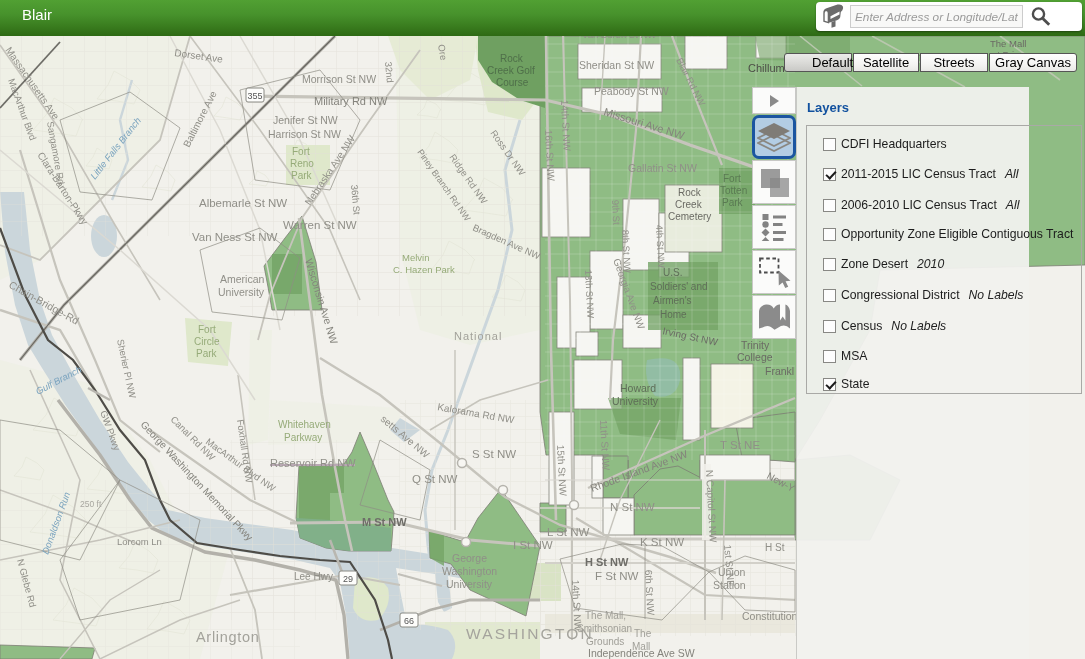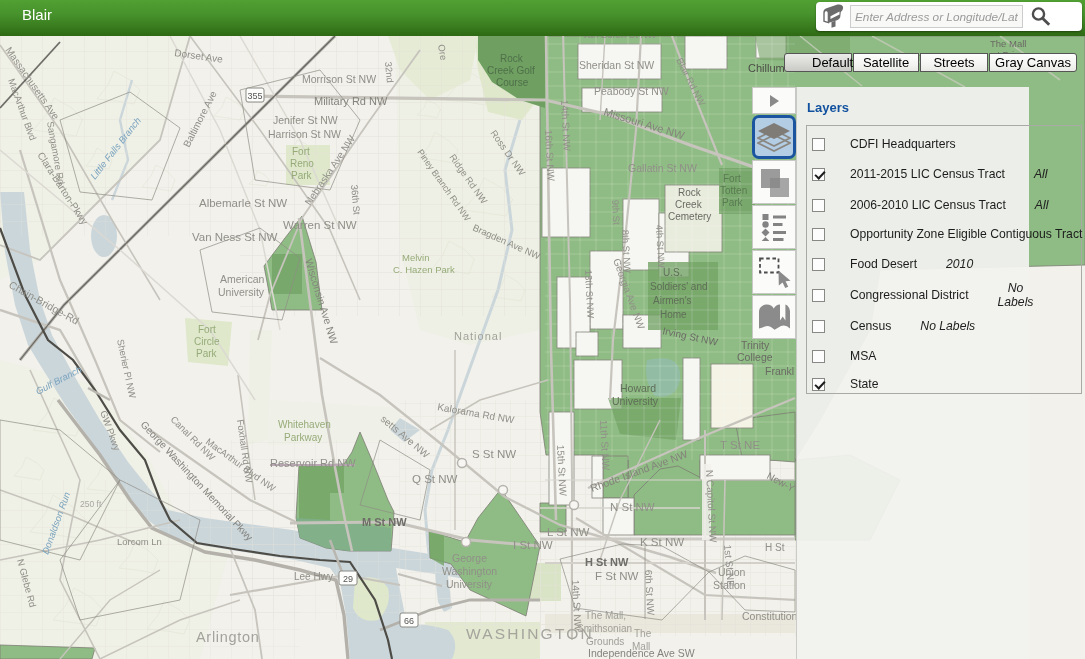--- a/index.html
+++ b/index.html
@@ -28,21 +28,21 @@
 #toolbar { position:absolute; left:752px; top:87px; width:44px; z-index:20; }
 .tbtn { width:44px; height:44px; background:#fbfbfa; border:1px solid #c8c8c6; margin-bottom:1px;
   display:flex; align-items:center; justify-content:center; }
 .tbtn.small { height:27px; }
 .tbtn.sel { background:#b3cde4; border:3px solid #1b55a0; border-radius:7px; }
 
 #panel { position:absolute; left:796px; top:87px; width:233px; height:572px;
   background:rgba(241,241,238,0.95); border-left:1px solid rgba(170,170,166,0.55); z-index:15; }
 #paneltitle { position:absolute; left:10px; top:13px; font-size:13px; font-weight:bold; color:#11519f; }
 #layerbox { position:absolute; left:9px; top:38px; width:276px; height:269px; border:1px solid #a9a9a6; }
-.lrow { position:absolute; left:15px; height:14px; display:flex; align-items:center;gap:20px; }
+.lrow { position:absolute; left:26px; height:14px; display:flex; align-items:center; }
 .cb { width:13px; height:13px; border:1px solid #888884; background:#fdfdfd; margin-right:5px; position:relative; flex:none; }
 .cb.on:after { content:""; position:absolute; left:2px; top:2px; width:8px; height:4px;
   border-left:2px solid #1d1d1d; border-bottom:2px solid #1d1d1d; transform:rotate(-47deg); }
 .ltext { font-size:12.2px; color:#1c1c1c; white-space:nowrap; }
 .lital { font-size:12.2px; font-style:italic; color:#222; margin-left:9px; }
 </style>
 </head>
 <body>
 <div id="app">
 <svg id="mapsvg" viewBox="0 0 1085 659" preserveAspectRatio="none">
@@ -467,21 +467,21 @@
         <span class="cb"></span>
         <span class="ltext">2006-2010 LIC Census Tract</span>
         <span class="lital">All</span>
       </div>
   <div class="lrow" style="top:140px;text-align:right;">
         <span class="cb"></span>
         <span class="ltext">Opportunity Zone Eligible Contiguous Tract</span>
       </div>
   <div class="lrow" style="top:170px;">
         <span class="cb"></span>
-        <span class="ltext">Food Desert</span>
+        <span class="ltext">Zone Desert</span>
         <span class="lital">2010</span>
       </div>
   <div class="lrow" style="top:201px;text-align:center;">
         <span class="cb"></span>
         <span class="ltext">Congressional District</span>
         <span class="lital">No Labels</span>
       </div>
   <div class="lrow" style="top:232px;">
         <span class="cb"></span>
         <span class="ltext">Census</span>

